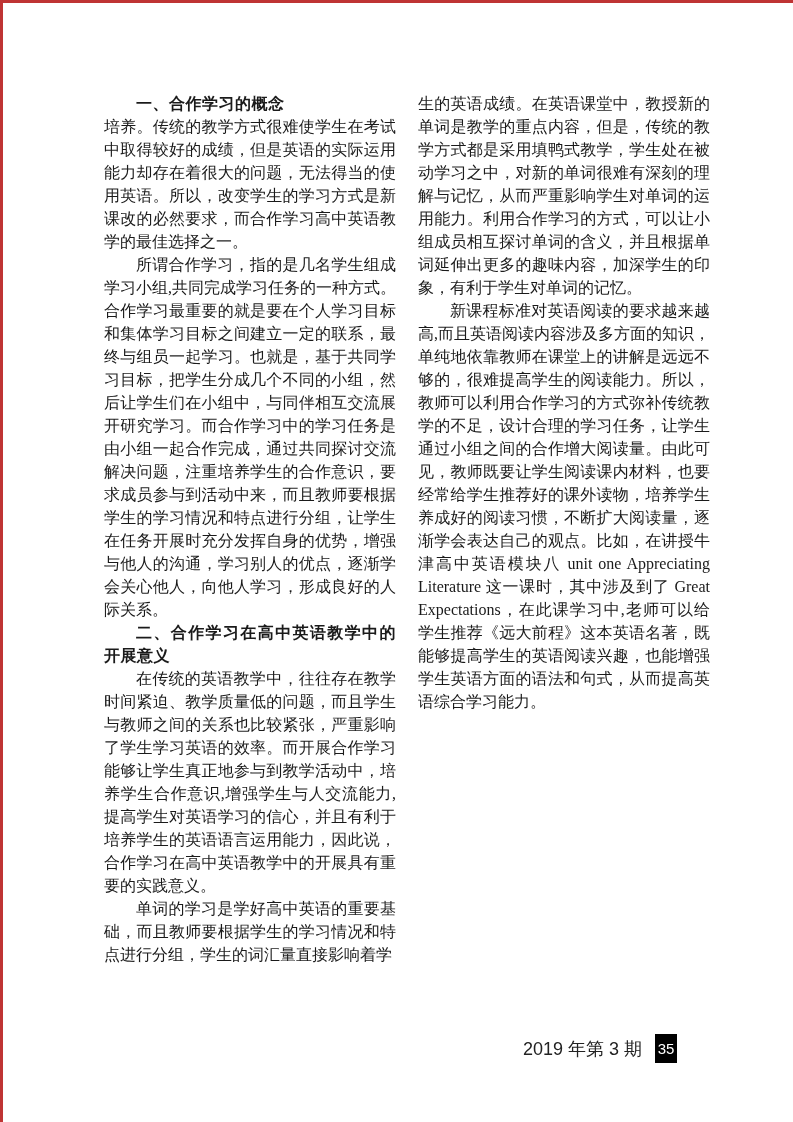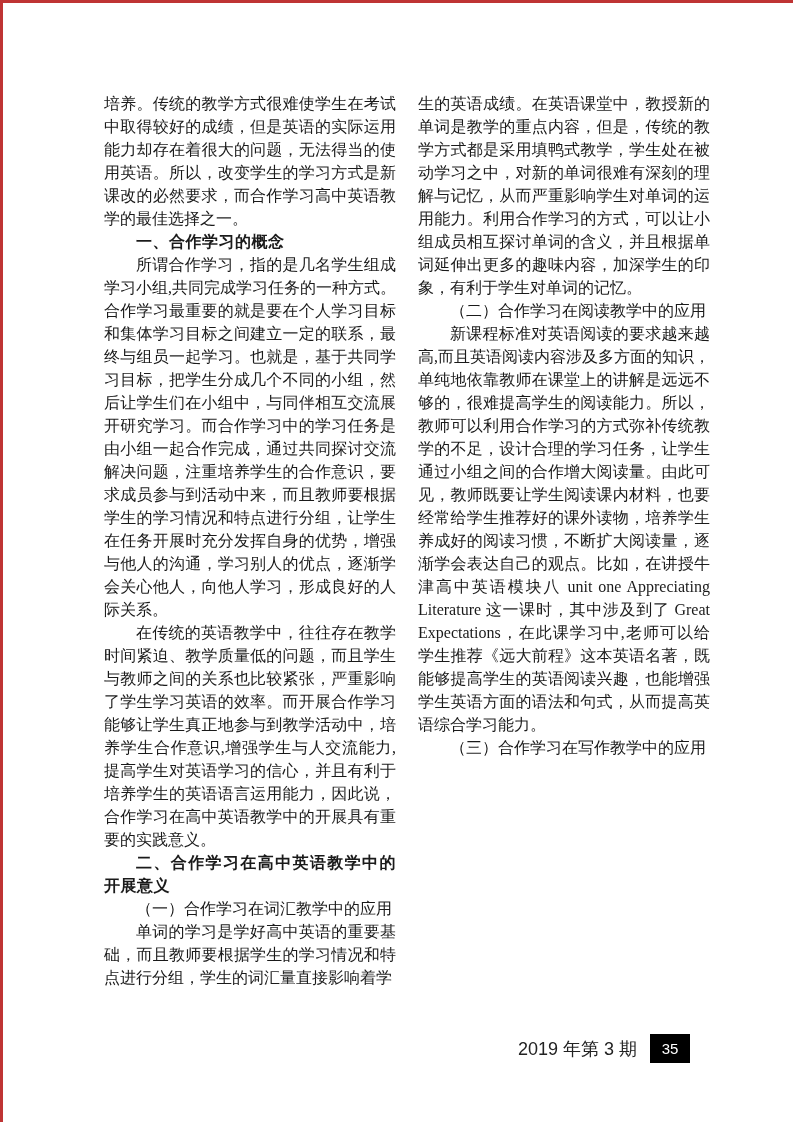--- a/index.html
+++ b/index.html
@@ -42,65 +42,62 @@
   .blk { margin: 0; }
   .blk.para, .blk.heading, .blk.subheading { text-indent: 2em; }
   .blk.para-cont { text-indent: 0; }
   .blk.heading {
     font-weight: 700;
     font-family: "Liberation Sans", "DejaVu Sans", sans-serif;
     letter-spacing: 0.5px;
   }
   .footer {
     position: absolute;
-    top: 1034px; left: 13px;
+    top: 1034px; left: 0;
     width: 677px;
     display: flex;
     justify-content: flex-end;
     align-items: center;
     gap: 13px;
   }
   .issue {
     font-size: 18px;
     color: #222222;
     font-family: "Liberation Sans", "DejaVu Sans", sans-serif;
   }
   .pagenum {
-    width: 40px; height: 29px;
+    width: 22px; height: 29px;
     background: var(--box-bg, #000);
     color: var(--box-text, #fff);
     display: flex;
     align-items: center;
     justify-content: center;
     font-size: 15px;
     font-family: "Liberation Sans", "DejaVu Sans", sans-serif;
   }
 </style>
 </head>
 <body>
 
 <div class="page">
   <div class="edge-top"></div>
   <div class="edge-left"></div>
 
   <div class="columns">
     <div class="col">
+        <p class="blk heading">一、合作学习的概念</p>
         <p class="blk para-cont">培养。传统的教学方式很难使学生在考试中取得较好的成绩，但是英语的实际运用能力却存在着很大的问题，无法得当的使用英语。所以，改变学生的学习方式是新课改的必然要求，而合作学习高中英语教学的最佳选择之一。</p>
-        <p class="blk heading">一、合作学习的概念</p>
         <p class="blk para">所谓合作学习，指的是几名学生组成学习小组,共同完成学习任务的一种方式。合作学习最重要的就是要在个人学习目标和集体学习目标之间建立一定的联系，最终与组员一起学习。也就是，基于共同学习目标，把学生分成几个不同的小组，然后让学生们在小组中，与同伴相互交流展开研究学习。而合作学习中的学习任务是由小组一起合作完成，通过共同探讨交流解决问题，注重培养学生的合作意识，要求成员参与到活动中来，而且教师要根据学生的学习情况和特点进行分组，让学生在任务开展时充分发挥自身的优势，增强与他人的沟通，学习别人的优点，逐渐学会关心他人，向他人学习，形成良好的人际关系。</p>
+        <p class="blk heading">二、合作学习在高中英语教学中的开展意义</p>
         <p class="blk para">在传统的英语教学中，往往存在教学时间紧迫、教学质量低的问题，而且学生与教师之间的关系也比较紧张，严重影响了学生学习英语的效率。而开展合作学习能够让学生真正地参与到教学活动中，培养学生合作意识,增强学生与人交流能力,提高学生对英语学习的信心，并且有利于培养学生的英语语言运用能力，因此说，合作学习在高中英语教学中的开展具有重要的实践意义。</p>
-        <p class="blk heading">二、合作学习在高中英语教学中的开展意义</p>
-        <p class="blk subheading">（一）合作学习在词汇教学中的应用</p>
         <p class="blk para">单词的学习是学好高中英语的重要基础，而且教师要根据学生的学习情况和特点进行分组，学生的词汇量直接影响着学</p>
       </div>
     <div class="col">
         <p class="blk para-cont">生的英语成绩。在英语课堂中，教授新的单词是教学的重点内容，但是，传统的教学方式都是采用填鸭式教学，学生处在被动学习之中，对新的单词很难有深刻的理解与记忆，从而严重影响学生对单词的运用能力。利用合作学习的方式，可以让小组成员相互探讨单词的含义，并且根据单词延伸出更多的趣味内容，加深学生的印象，有利于学生对单词的记忆。</p>
-        <p class="blk subheading">（二）合作学习在阅读教学中的应用</p>
         <p class="blk para">新课程标准对英语阅读的要求越来越高,而且英语阅读内容涉及多方面的知识，单纯地依靠教师在课堂上的讲解是远远不够的，很难提高学生的阅读能力。所以，教师可以利用合作学习的方式弥补传统教学的不足，设计合理的学习任务，让学生通过小组之间的合作增大阅读量。由此可见，教师既要让学生阅读课内材料，也要经常给学生推荐好的课外读物，培养学生养成好的阅读习惯，不断扩大阅读量，逐渐学会表达自己的观点。比如，在讲授牛津高中英语模块八 unit one Appreciating Literature 这一课时，其中涉及到了 Great Expectations，在此课学习中,老师可以给学生推荐《远大前程》这本英语名著，既能够提高学生的英语阅读兴趣，也能增强学生英语方面的语法和句式，从而提高英语综合学习能力。</p>
-        <p class="blk subheading">（三）合作学习在写作教学中的应用</p>
       </div>
   </div>
 
   <div class="footer">
     <span class="issue">2019 年第 3 期</span>
     <span class="pagenum">35</span>
   </div>
 </div>
 
 </body></html>

